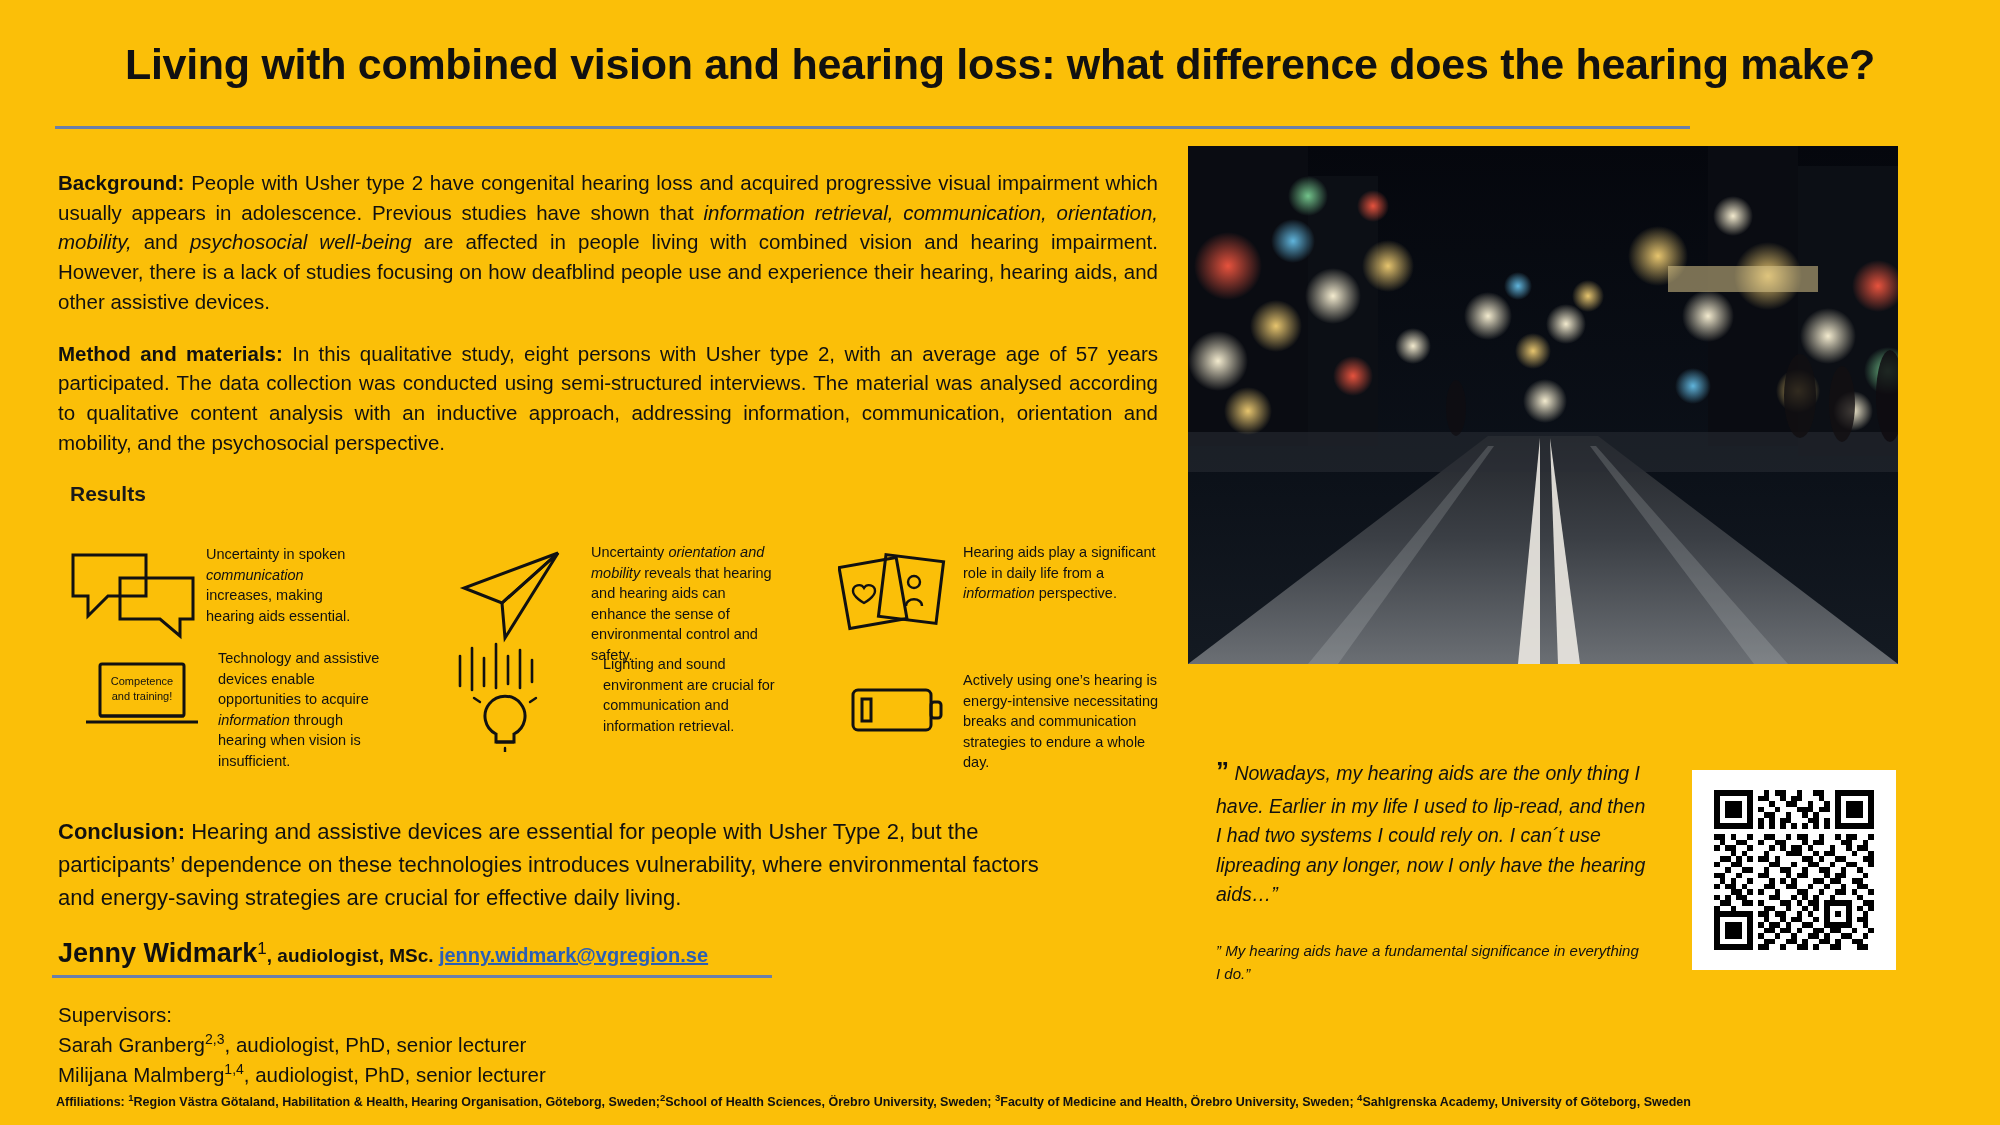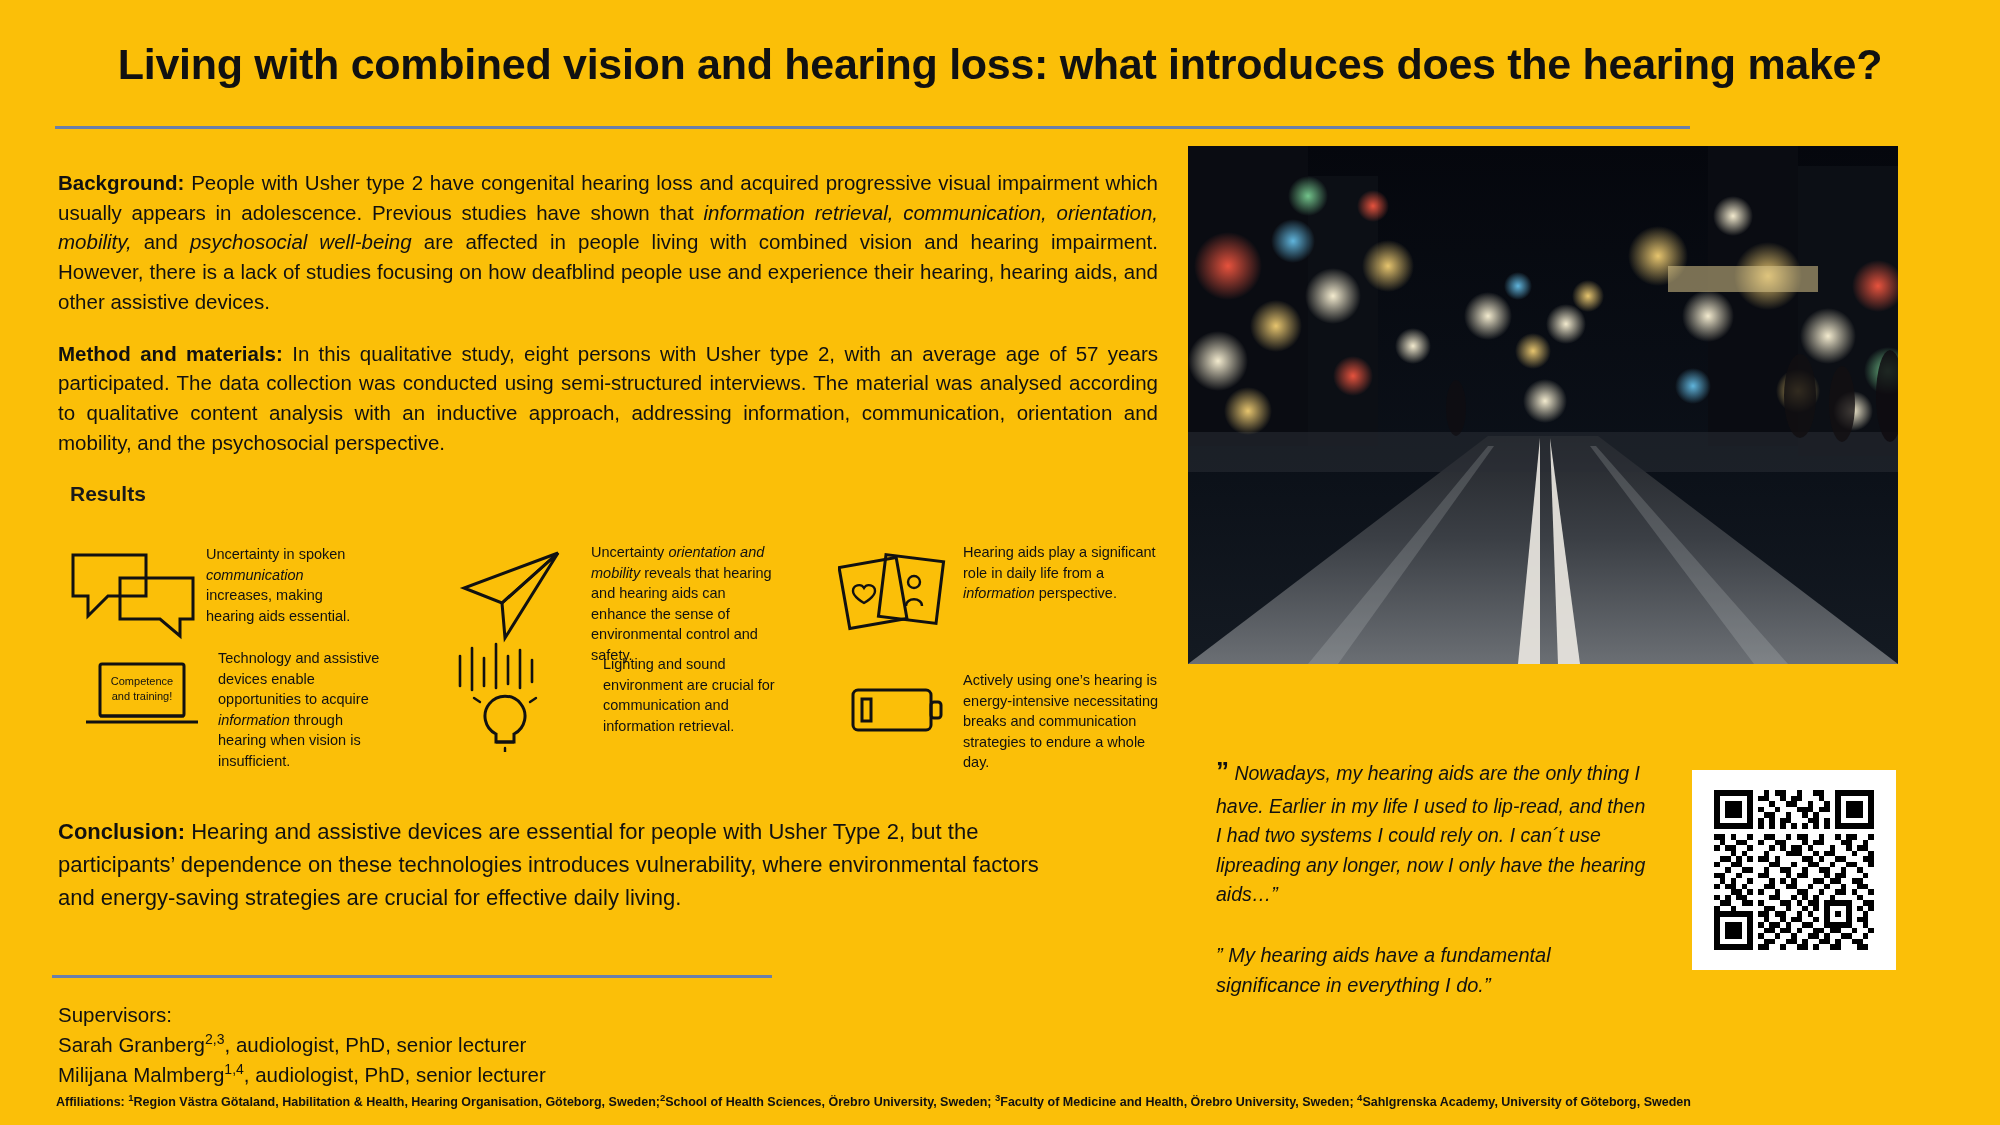--- a/index.html
+++ b/index.html
@@ -164,21 +164,21 @@
   .quote-mark {
     font-size: 26px;
     font-weight: bold;
     font-style: normal;
   }
   .quote2 {
     position: absolute;
     left: 1216px;
     top: 940px;
     width: 430px;
-    font-size: 20px;
+    font-size: 15px;
     font-style: italic;
     line-height: 1.5;
     color: #111;
   }
   .qr-wrap {
     position: absolute;
     left: 1692px;
     top: 770px;
     width: 204px;
     height: 200px;
@@ -191,21 +191,21 @@
     width: 160px;
     height: 160px;
   }
   svg { display: block; }
 </style>
 </head>
 <body>
 
 <div class="poster">
 
-  <div class="title">Living with combined vision and hearing loss: what introduces does the hearing make?</div>
+  <div class="title">Living with combined vision and hearing loss: what difference does the hearing make?</div>
   <div class="title-rule"></div>
 
   <div class="left-col">
     <div class="para">
       <b>Background:</b>
       <span>People with Usher type 2 have congenital hearing loss and acquired progressive visual impairment which usually appears in adolescence. Previous studies have shown that </span><i>information retrieval, communication, orientation, mobility,</i><span> and </span><i>psychosocial well-being</i><span> are affected in people living with combined vision and hearing impairment. However, there is a lack of studies focusing on how deafblind people use and experience their hearing, hearing aids, and other assistive devices.</span>
     </div>
     <div class="para">
       <b>Method and materials:</b>
       <span>In this qualitative study, eight persons with Usher type 2, with an average age of 57 years participated. The data collection was conducted using semi-structured interviews. The material was analysed according to qualitative content analysis with an inductive approach, addressing information, communication, orientation and mobility, and the psychosocial perspective.</span>
@@ -296,20 +296,23 @@
     <div class="icon-item icon-text" style="left:905px; top:140px; width:200px;">
       <span>Actively using one’s hearing is energy-intensive necessitating breaks and communication strategies to endure a whole day.</span>
     </div>
   </div>
 
   <div class="conclusion">
     <b>Conclusion:</b>
     <span>Hearing and assistive devices are essential for people with Usher Type 2, but the participants’ dependence on these technologies introduces vulnerability, where environmental factors and energy-saving strategies are crucial for effective daily living.</span>
   </div>
 
+  <div class="author">
+    <span class="name">Jenny Widmark</span><span class="sup">1</span><span class="role">, audiologist, MSc. </span><a class="email" href="#">jenny.widmark@vgregion.se</a>
+  </div>
   <div class="author-rule"></div>
 
   <div class="supervisors">
     <div>Supervisors:</div>
     <div>
       <span>Sarah Granberg</span><span class="sup">2,3</span><span>, audiologist, PhD, senior lecturer</span>
     </div>
     <div>
       <span>Milijana Malmberg</span><span class="sup">1,4</span><span>, audiologist, PhD, senior lecturer</span>
     </div>

